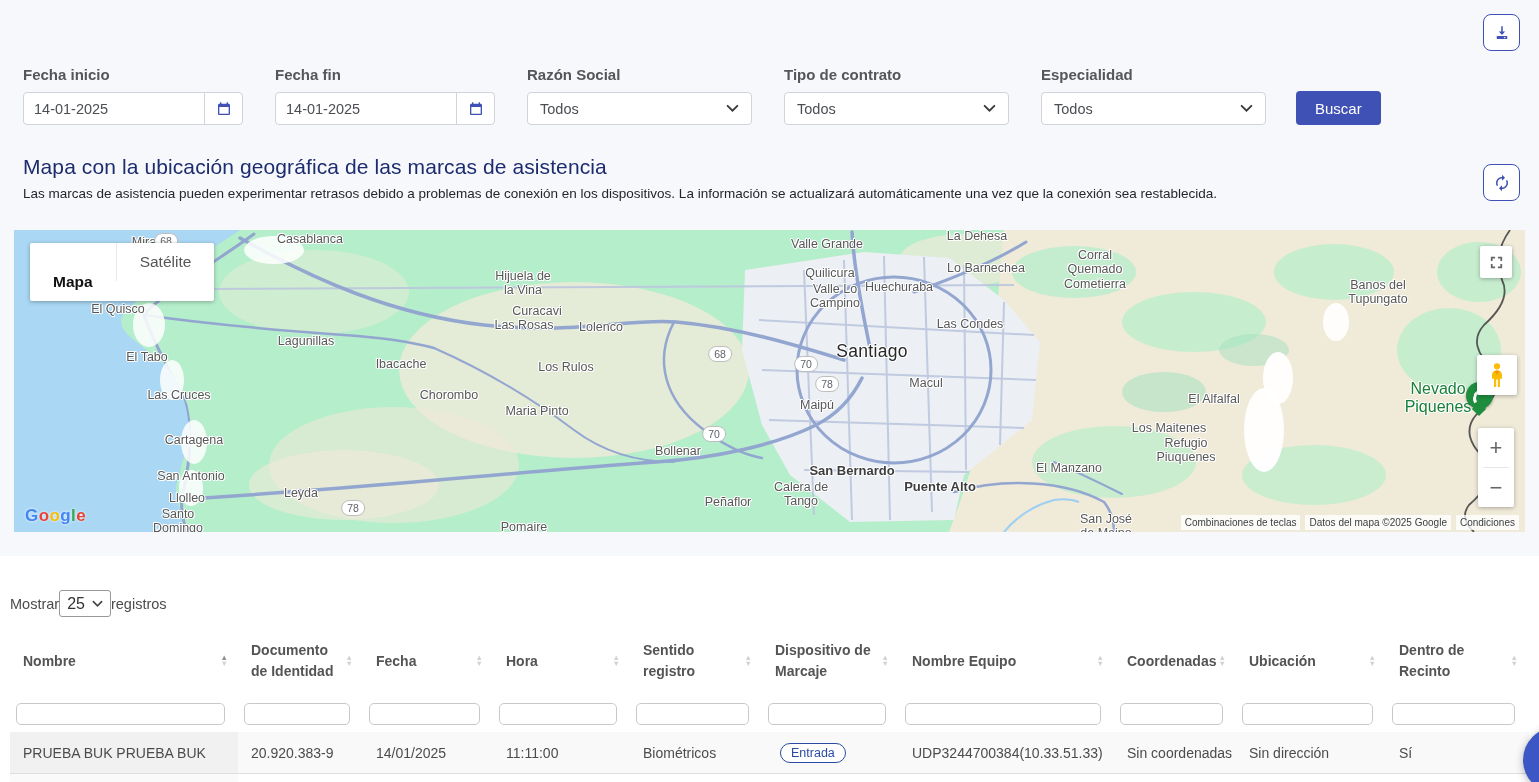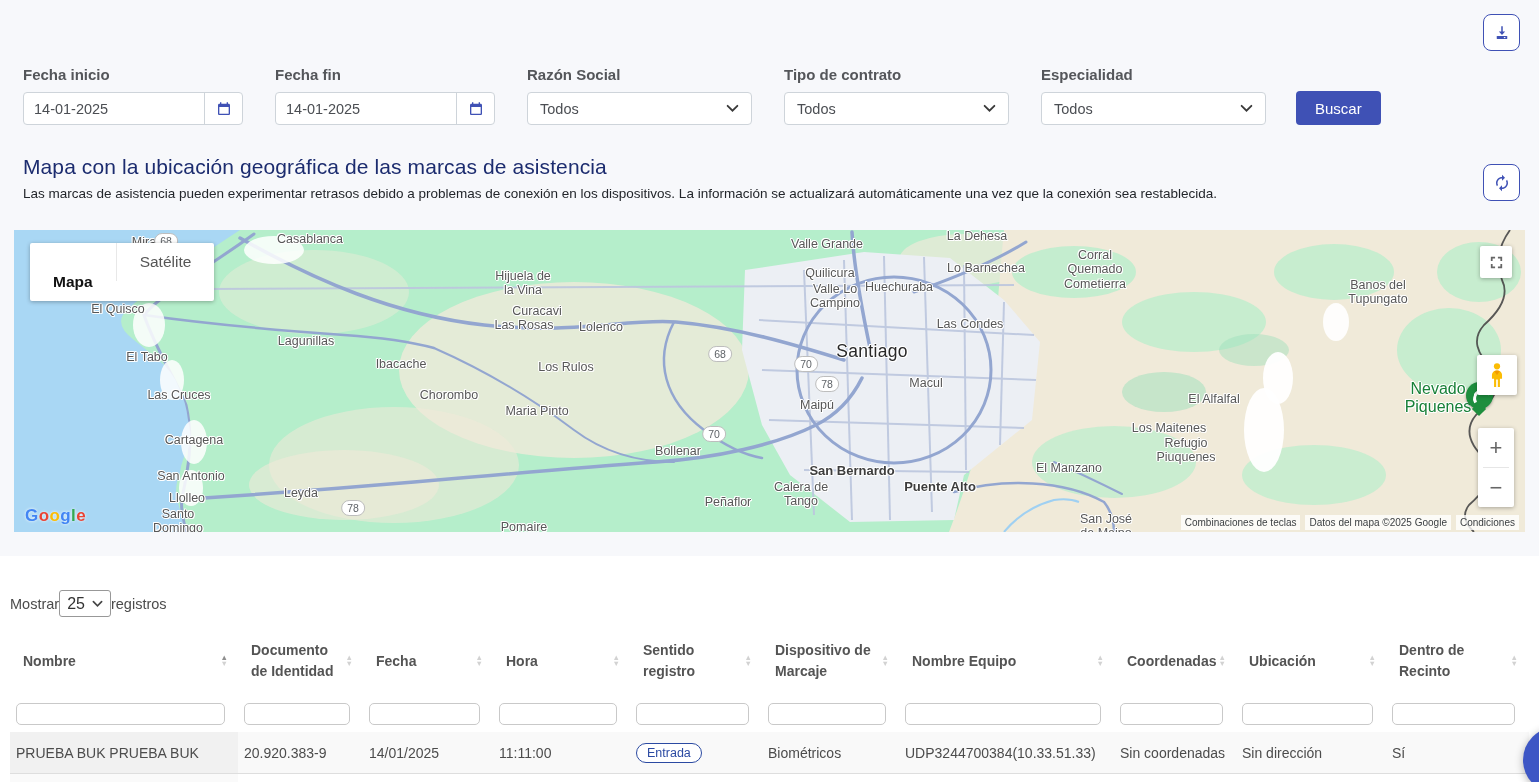--- a/index.html
+++ b/index.html
@@ -91,21 +91,21 @@
   .sort .on{color:#8f8f8f;}
   .tfilter{display:flex;height:36px;align-items:center;}
   .fcell{box-sizing:border-box;flex-shrink:0;padding:0 13px 0 6px;}
   .finput{width:100%;height:22px;box-sizing:border-box;border:1px solid #c9c9c9;border-radius:5px;
     background:#fff;outline:none;font-family:inherit;font-size:13px;padding:0 6px;}
   .tr{display:flex;height:41px;align-items:center;border-bottom:1px solid #dedede;font-size:14px;color:#4c4c4c;}
   .tr.odd{background:#f9f9f9;}
   .tr.odd .td:first-child{background:#f1f1f1;}
   .tr.even{background:#fff;}
   .tr.even .td:first-child{background:#fafafa;}
-  .td{box-sizing:border-box;flex-shrink:0;padding-left:6px;height:100%;display:flex;align-items:center;
+  .td{box-sizing:border-box;flex-shrink:0;padding-left:13px;height:100%;display:flex;align-items:center;
     white-space:nowrap;overflow:hidden;}
   .badge{display:inline-block;border:1.5px solid #2b4aa2;color:#2b4aa2;border-radius:11px;
     padding:2px 10px;font-size:12.5px;background:#fff;}
 
   .chat-bubble{position:absolute;left:1523px;top:727px;width:66px;height:66px;border-radius:50%;
     background:#3d56c5;cursor:pointer;box-shadow:0 2px 8px rgba(0,0,0,.3);}
 </style>
 </head>
 <body>
 
@@ -432,24 +432,24 @@
           <div class="fcell" style="width: 122px;"><input class="finput" style=""></div>
           <div class="fcell" style="width: 150px;"><input class="finput" style=""></div>
           <div class="fcell" style="width: 142px;"><input class="finput" style=""></div>
         </div>
       <div id="tbody">
           <div class="tr odd">
             <div class="td" style="width: 228px;">PRUEBA BUK PRUEBA BUK</div>
             <div class="td" style="width: 125px;">20.920.383-9</div>
             <div class="td" style="width: 130px;">14/01/2025</div>
             <div class="td" style="width: 137px;">11:11:00</div>
+            <div class="td" style="width: 137px;">Biométricos</div>
             <div class="td" style="width: 132px;">
               <span class="badge">Entrada</span>
             </div>
-            <div class="td" style="width: 137px;">Biométricos</div>
             <div class="td" style="width: 215px;">UDP3244700384(10.33.51.33)</div>
             <div class="td" style="width: 122px;">Sin coordenadas</div>
             <div class="td" style="width: 150px;">Sin dirección</div>
             <div class="td" style="width: 142px;">Sí</div>
           </div>
           <div class="tr even">
             <div class="td" style="width: 228px;"></div>
             <div class="td" style="width: 125px;"></div>
             <div class="td" style="width: 130px;"></div>
             <div class="td" style="width: 137px;"></div>

